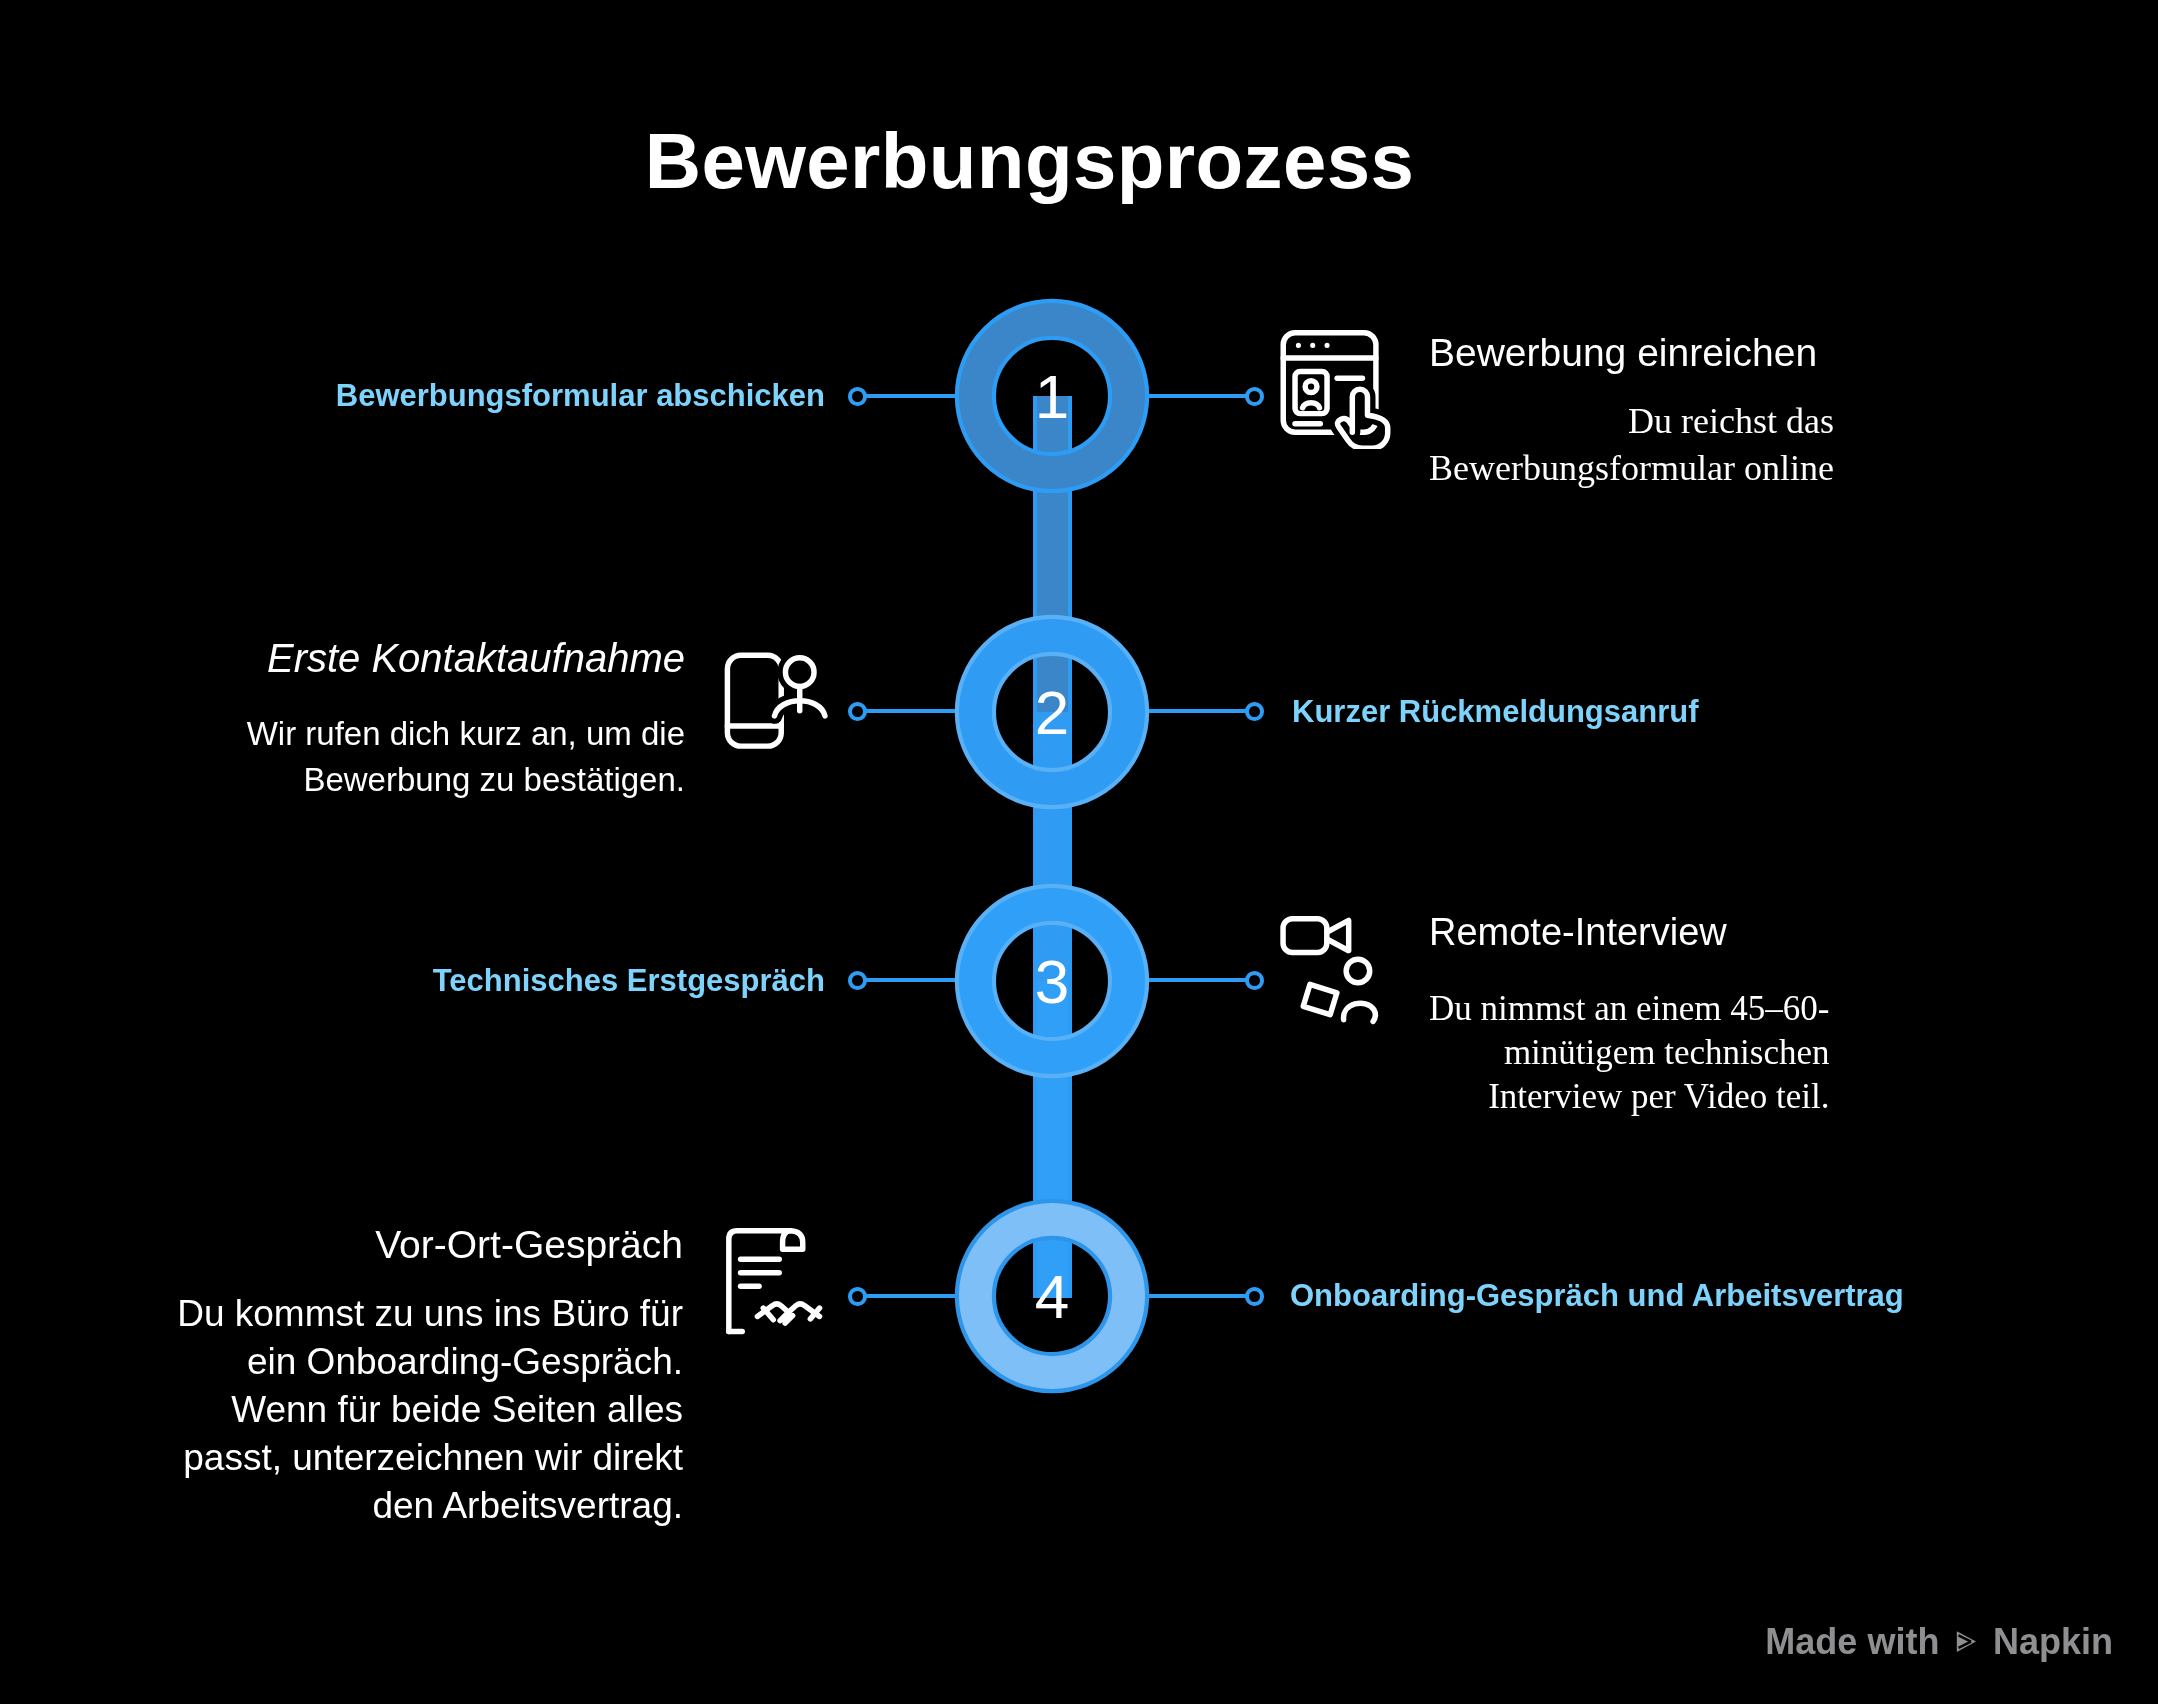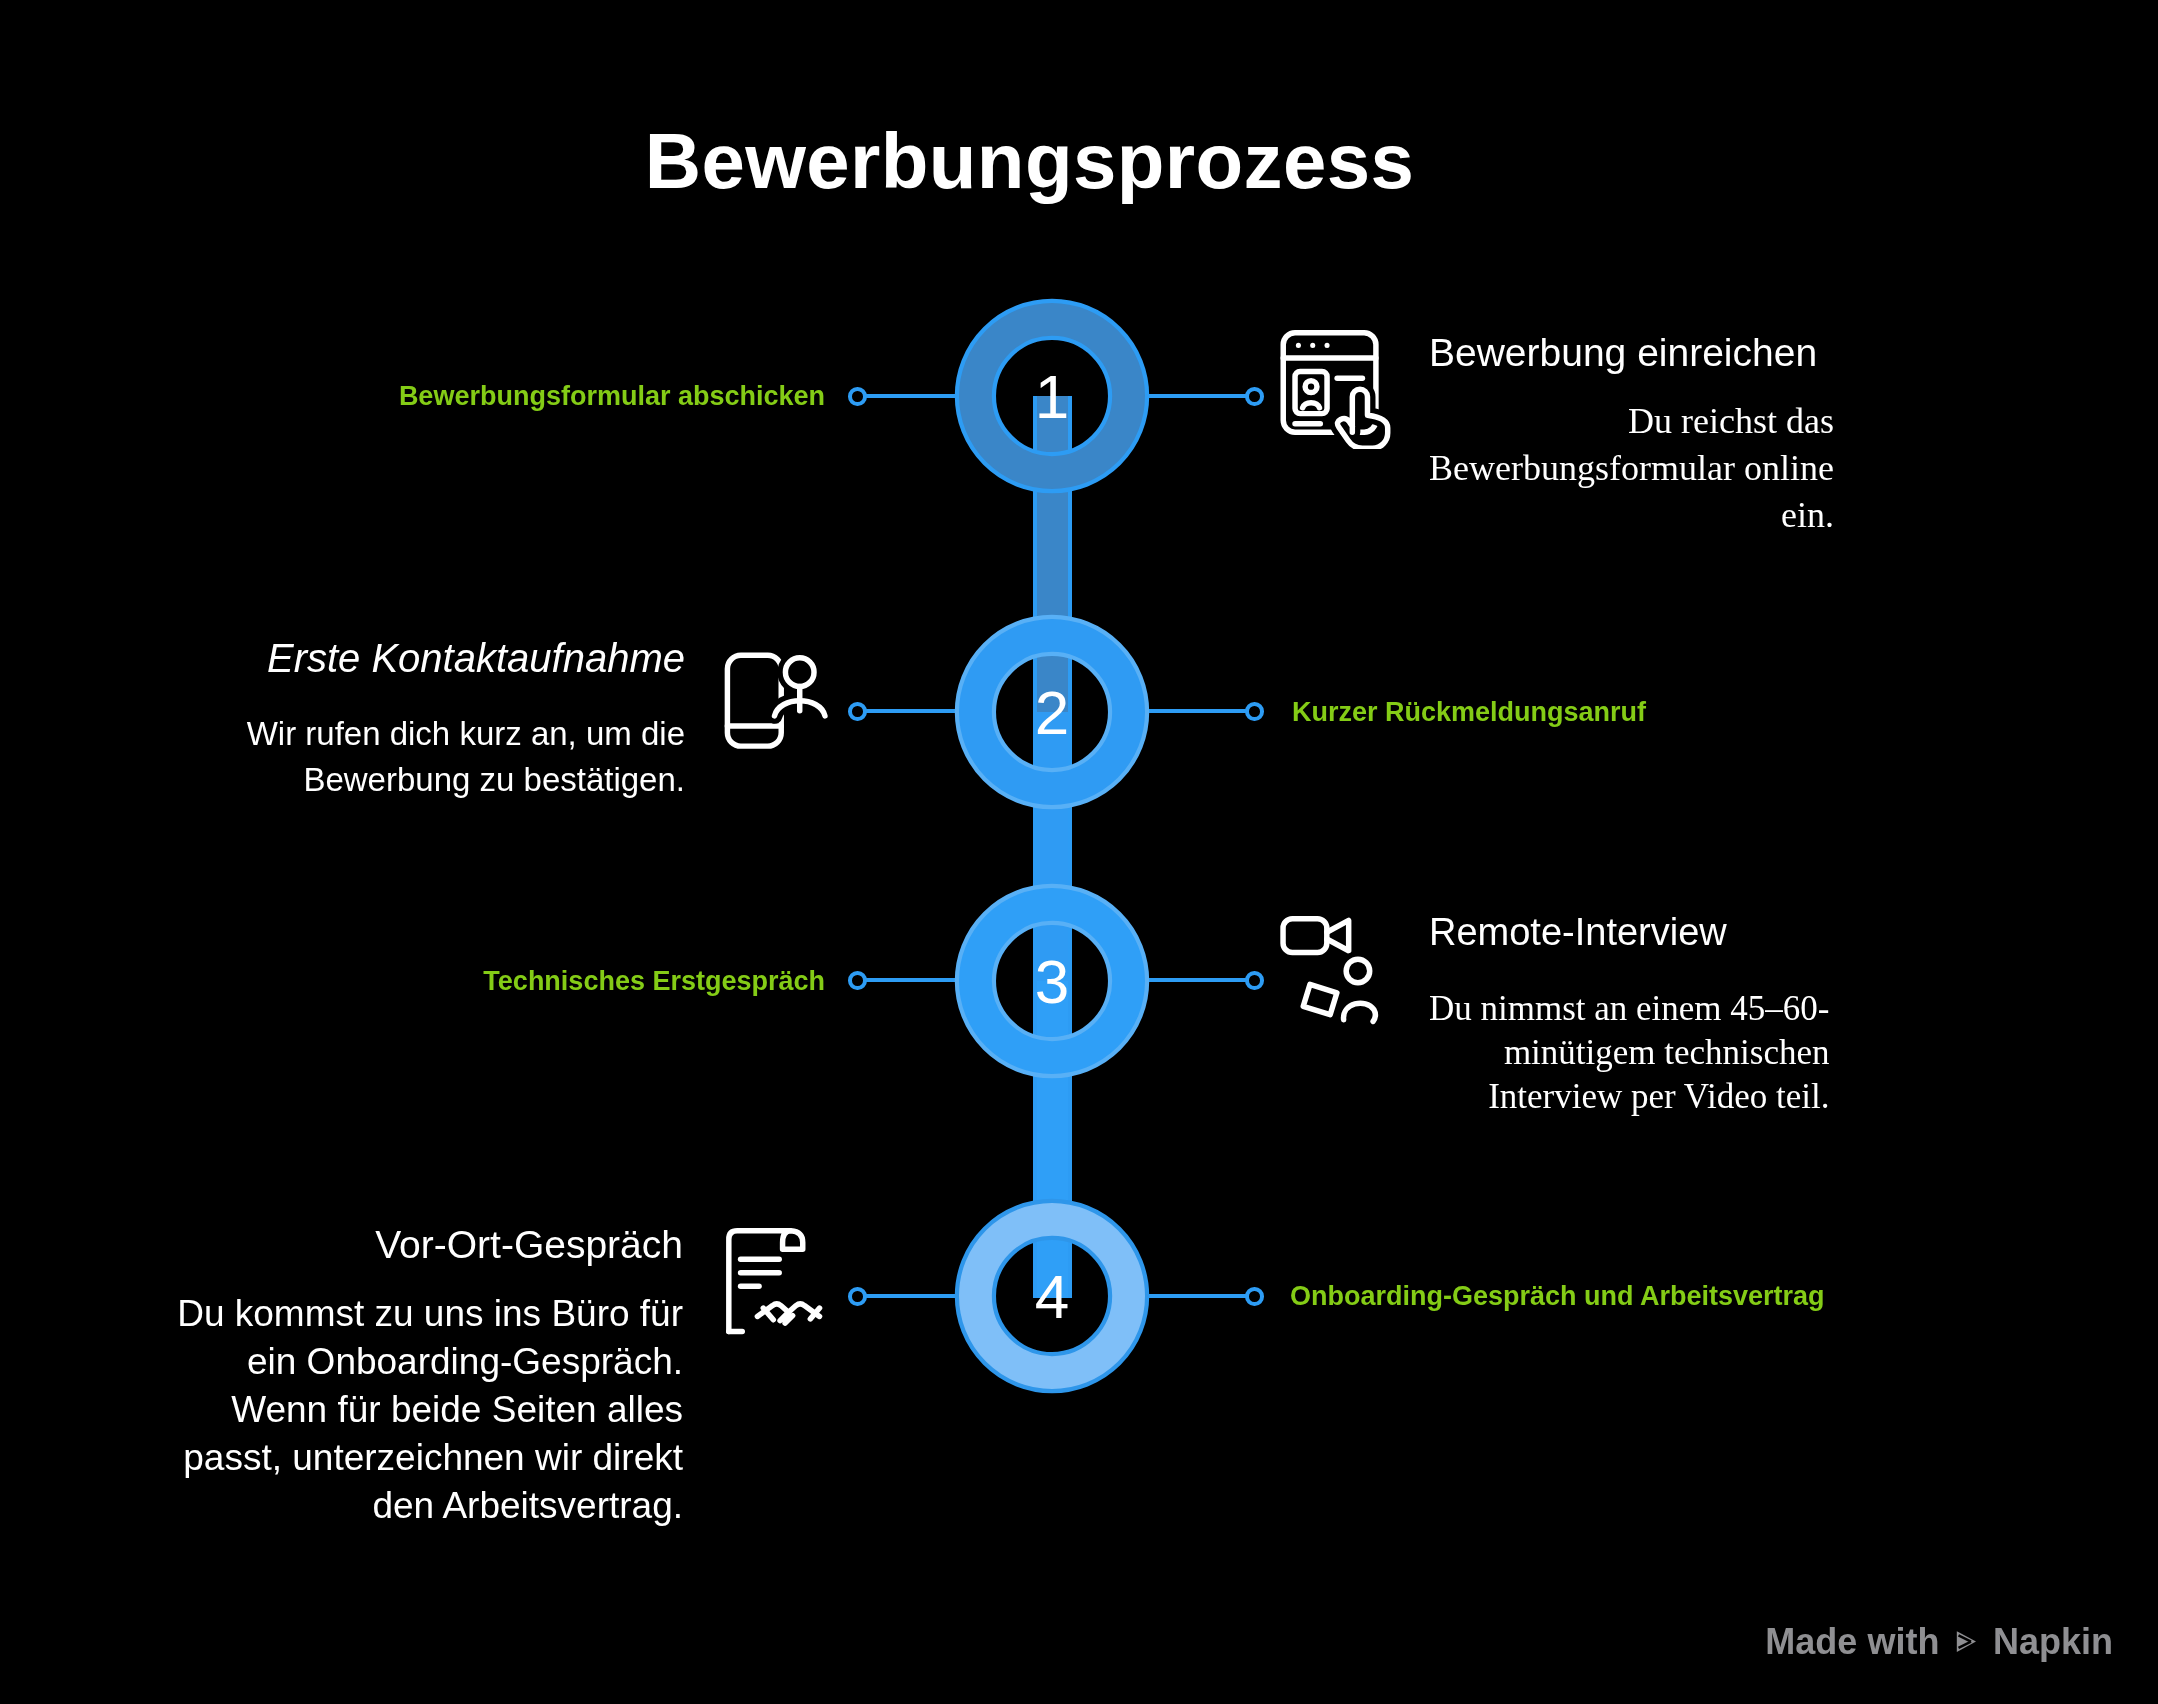--- a/index.html
+++ b/index.html
@@ -8,22 +8,22 @@
   .abs{position:absolute;}
   .title{top:116px;left:0;width:2059px;text-align:center;
          font-size:78px;font-weight:700;letter-spacing:0.4px;color:#fff;}
   .spine{width:39px;left:1033px;box-sizing:border-box;
          border-left:4.2px solid #2D9CF4;border-right:4.2px solid #2D9CF4;}
   .h-line{height:4.2px;background:#2D9CF4;}
   .dot{width:18.6px;height:18.6px;border:4.2px solid #2D9CF4;border-radius:50%;
        box-sizing:border-box;background:#000;}
   .circle-num{width:202px;text-align:center;font-size:62px;font-weight:400;
               color:#fff;transform:translateY(-50%);}
-  .side-label{font-size:27px;font-weight:600;white-space:nowrap;
-              transform:translateY(-50%);color:#84cc16;}
+  .side-label{font-size:31px;font-weight:600;white-space:nowrap;
+              transform:translateY(-50%);color:#7dd3fc;}
   .heading{font-weight:500;white-space:nowrap;color:#fff;}
   .vcenter{transform:translateY(-50%);}
   .body-text{font-weight:400;color:#fff;}
   .right-block{text-align:right;font-family:Liberation Serif, serif;}
   .left-block{text-align:right;}
   .wm{display:flex;align-items:center;gap:11.8px;
       font-size:36px;font-weight:700;color:#8F8F92;}
   svg{display:block;}
 </style>
 </head>
@@ -66,21 +66,20 @@
   </g>
   <g fill="none" stroke="#fff" stroke-width="6.5" stroke-linecap="round" stroke-linejoin="round">
     <path d="M88 126 V84 a9 9 0 0 1 18 0 v22 q24 3 24 15 v6 a18 18 0 0 1 -18 18 h-12 q-11 0 -17 -9 l-11 -16 q-4 -6 2 -9 q6 -3 10 2 l4 6"></path>
   </g>
 </svg>
 
 <div class="abs heading vcenter" style="left:1429px;top:353px;font-size:39px;">Bewerbung einreichen</div>
 <div class="abs body-text right-block" style="left:1429px;top:398px;font-size:36px;line-height:47px;">
   <div>Du reichst das</div>
   <div>Bewerbungsformular online</div>
-  <div>ein.</div>
 </div>
 
 <div class="abs left-block" style="right:1474px;top:638px;">
   <div class="heading" style="font-size:40px;line-height:40px;font-style:italic;">Erste Kontaktaufnahme</div>
   <div class="body-text" style="font-size:33px;line-height:46px;margin-top:33px;">
     <div>Wir rufen dich kurz an, um die</div>
     <div>Bewerbung zu bestätigen.</div>
   </div>
 </div>
 

